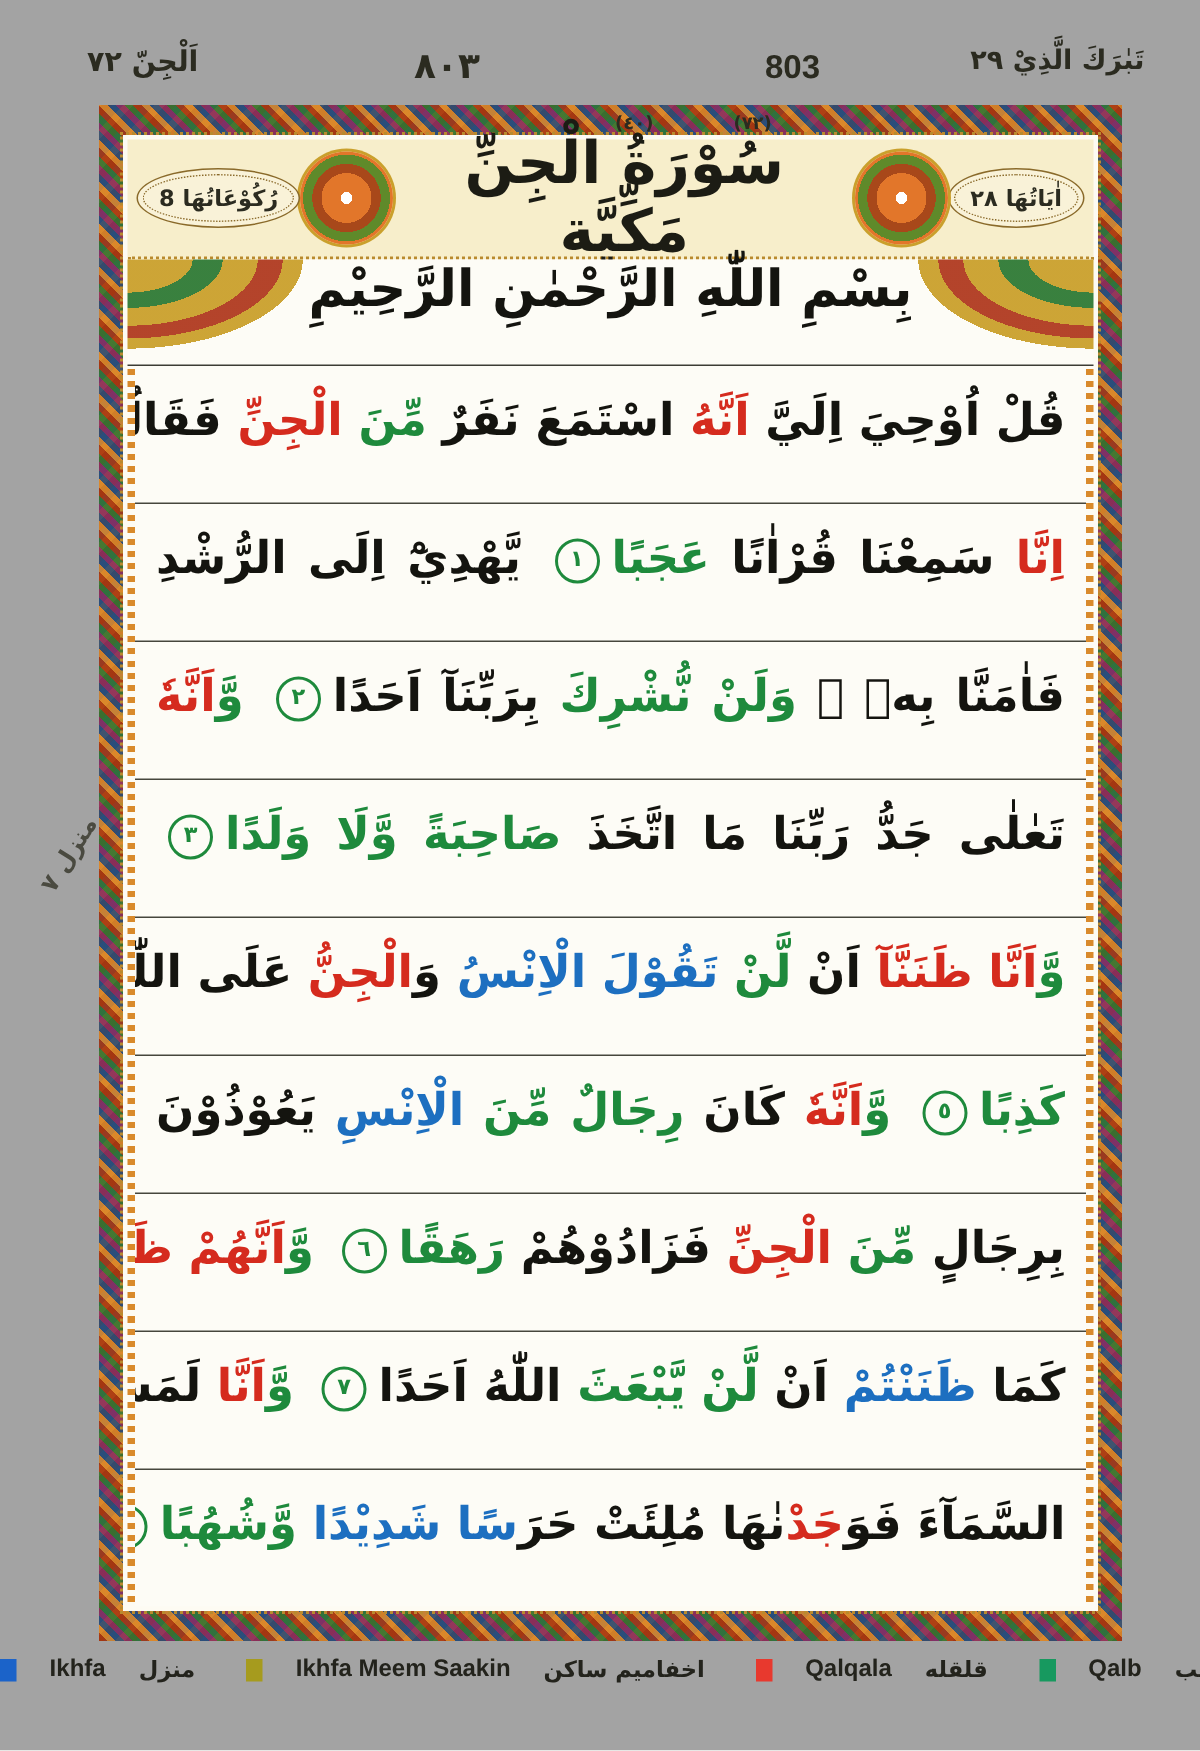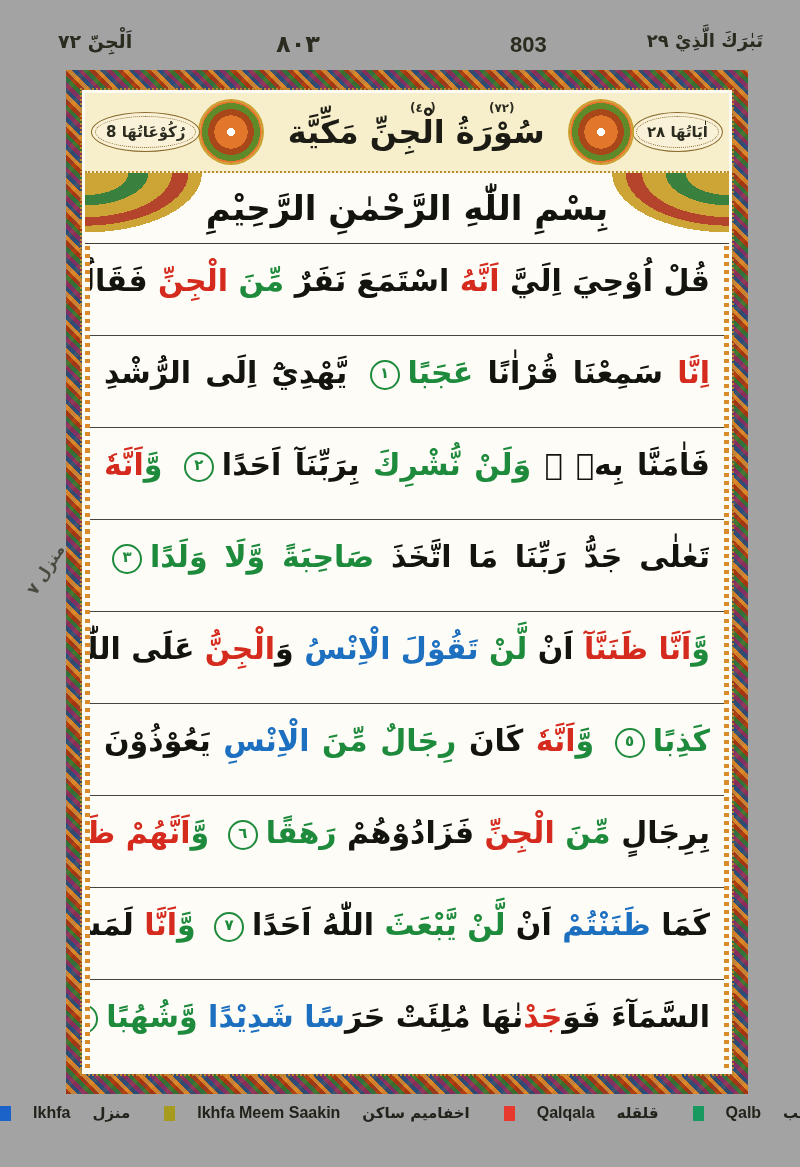--- a/index.html
+++ b/index.html
@@ -26,27 +26,27 @@
 
   
   .title-panel{height:80px;background:#f7eecb;border-bottom:2px dotted #b98a2e;
     display:flex;align-items:center;justify-content:space-between;padding:0 6px;box-sizing:border-box;direction:rtl;}
   .oval{border:1px solid #8a6a2a;border-radius:50%;padding:3px;background:#f9f2d8;}
   .oval-inner{border:1px dotted #8a6a2a;border-radius:50%;padding:6px 10px;font-size:15px;font-weight:bold;color:#2b2b20;white-space:nowrap;}
   .medallion{width:62px;height:62px;border-radius:50%;flex:0 0 auto;
     background:radial-gradient(circle,#fff 0 9%,#e2762a 9% 38%,#a8481a 38% 52%,#5f8a2a 52% 66%,#e2762a 66% 82%,#6a3a14 82% 100%);
     box-shadow:0 0 0 2px #caa02c;}
   .title-center{flex:1;text-align:center;position:relative;}
-  .title-main{font-size:32px;font-weight:bold;color:#1c1c14;}
+  .title-main{font-size:39px;font-weight:bold;color:#1c1c14;}
   .title-sup{position:absolute;top:-12px;right:18%;font-size:12px;font-weight:bold;color:#2b2b20;}
   .title-rev{position:absolute;top:-12px;left:48%;font-size:12px;font-weight:bold;color:#2b2b20;}
 
   
   .bismillah-row{height:70px;position:relative;background:#fdfcf6;border-bottom:1.5px solid #3c3c34;
-    display:flex;align-items:center;justify-content:center;}
+    display:flex;align-items:flex-start;justify-content:center;}
   .bismillah{font-size:34px;font-weight:bold;color:#14140f;direction:rtl;}
   .bcorner{position:absolute;top:0;width:118px;height:60px;opacity:.95;}
   .bcorner.right{right:0;background:radial-gradient(ellipse at top right,#caa02c 0 26%,#2f7a35 26% 38%,#caa02c 38% 52%,#b03a20 52% 62%,#caa02c 62% 70%,transparent 70%);}
   .bcorner.left{left:0;background:radial-gradient(ellipse at top left,#caa02c 0 26%,#2f7a35 26% 38%,#caa02c 38% 52%,#b03a20 52% 62%,#caa02c 62% 70%,transparent 70%);}
 
   
   .qlines{flex:1;display:flex;flex-direction:column;background:#fdfcf6;
     border-left:5px solid;border-right:5px solid;
     border-image:repeating-linear-gradient(0deg,#d98a2b 0 4px,#fdfbf3 4px 8px) 5;}
   .qline{flex:1;direction:rtl;text-align:justify;text-align-last:justify;

